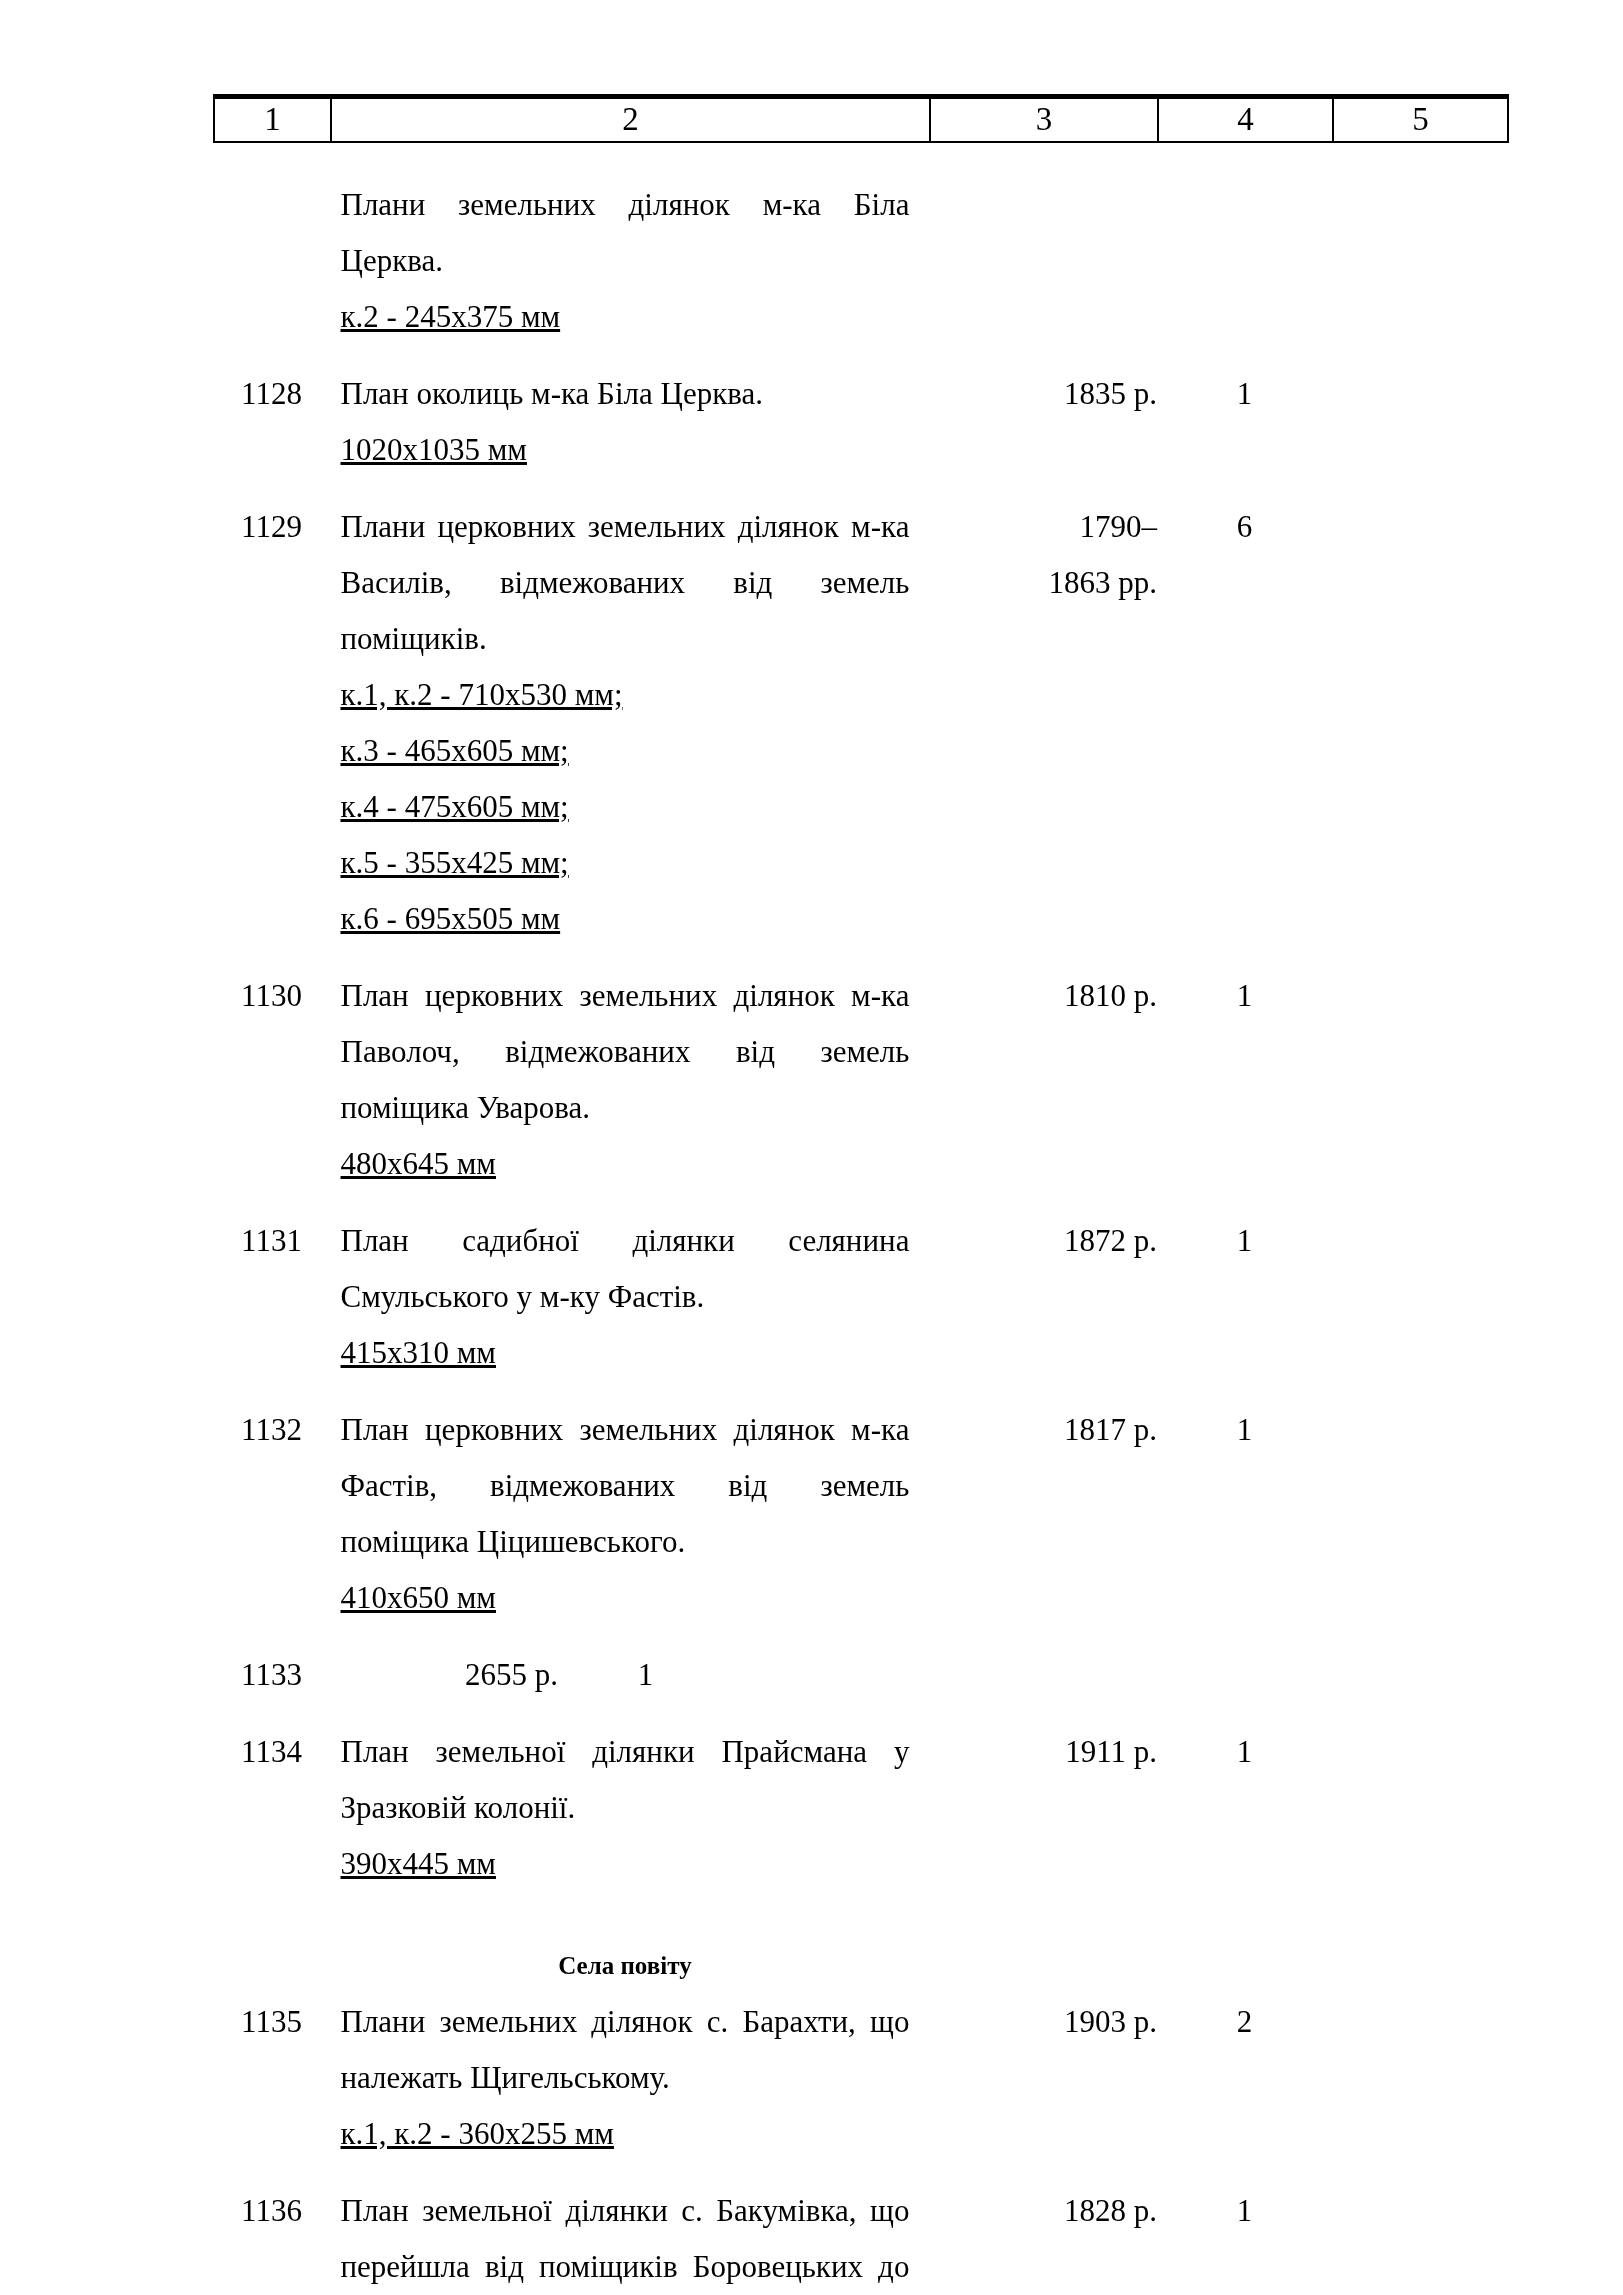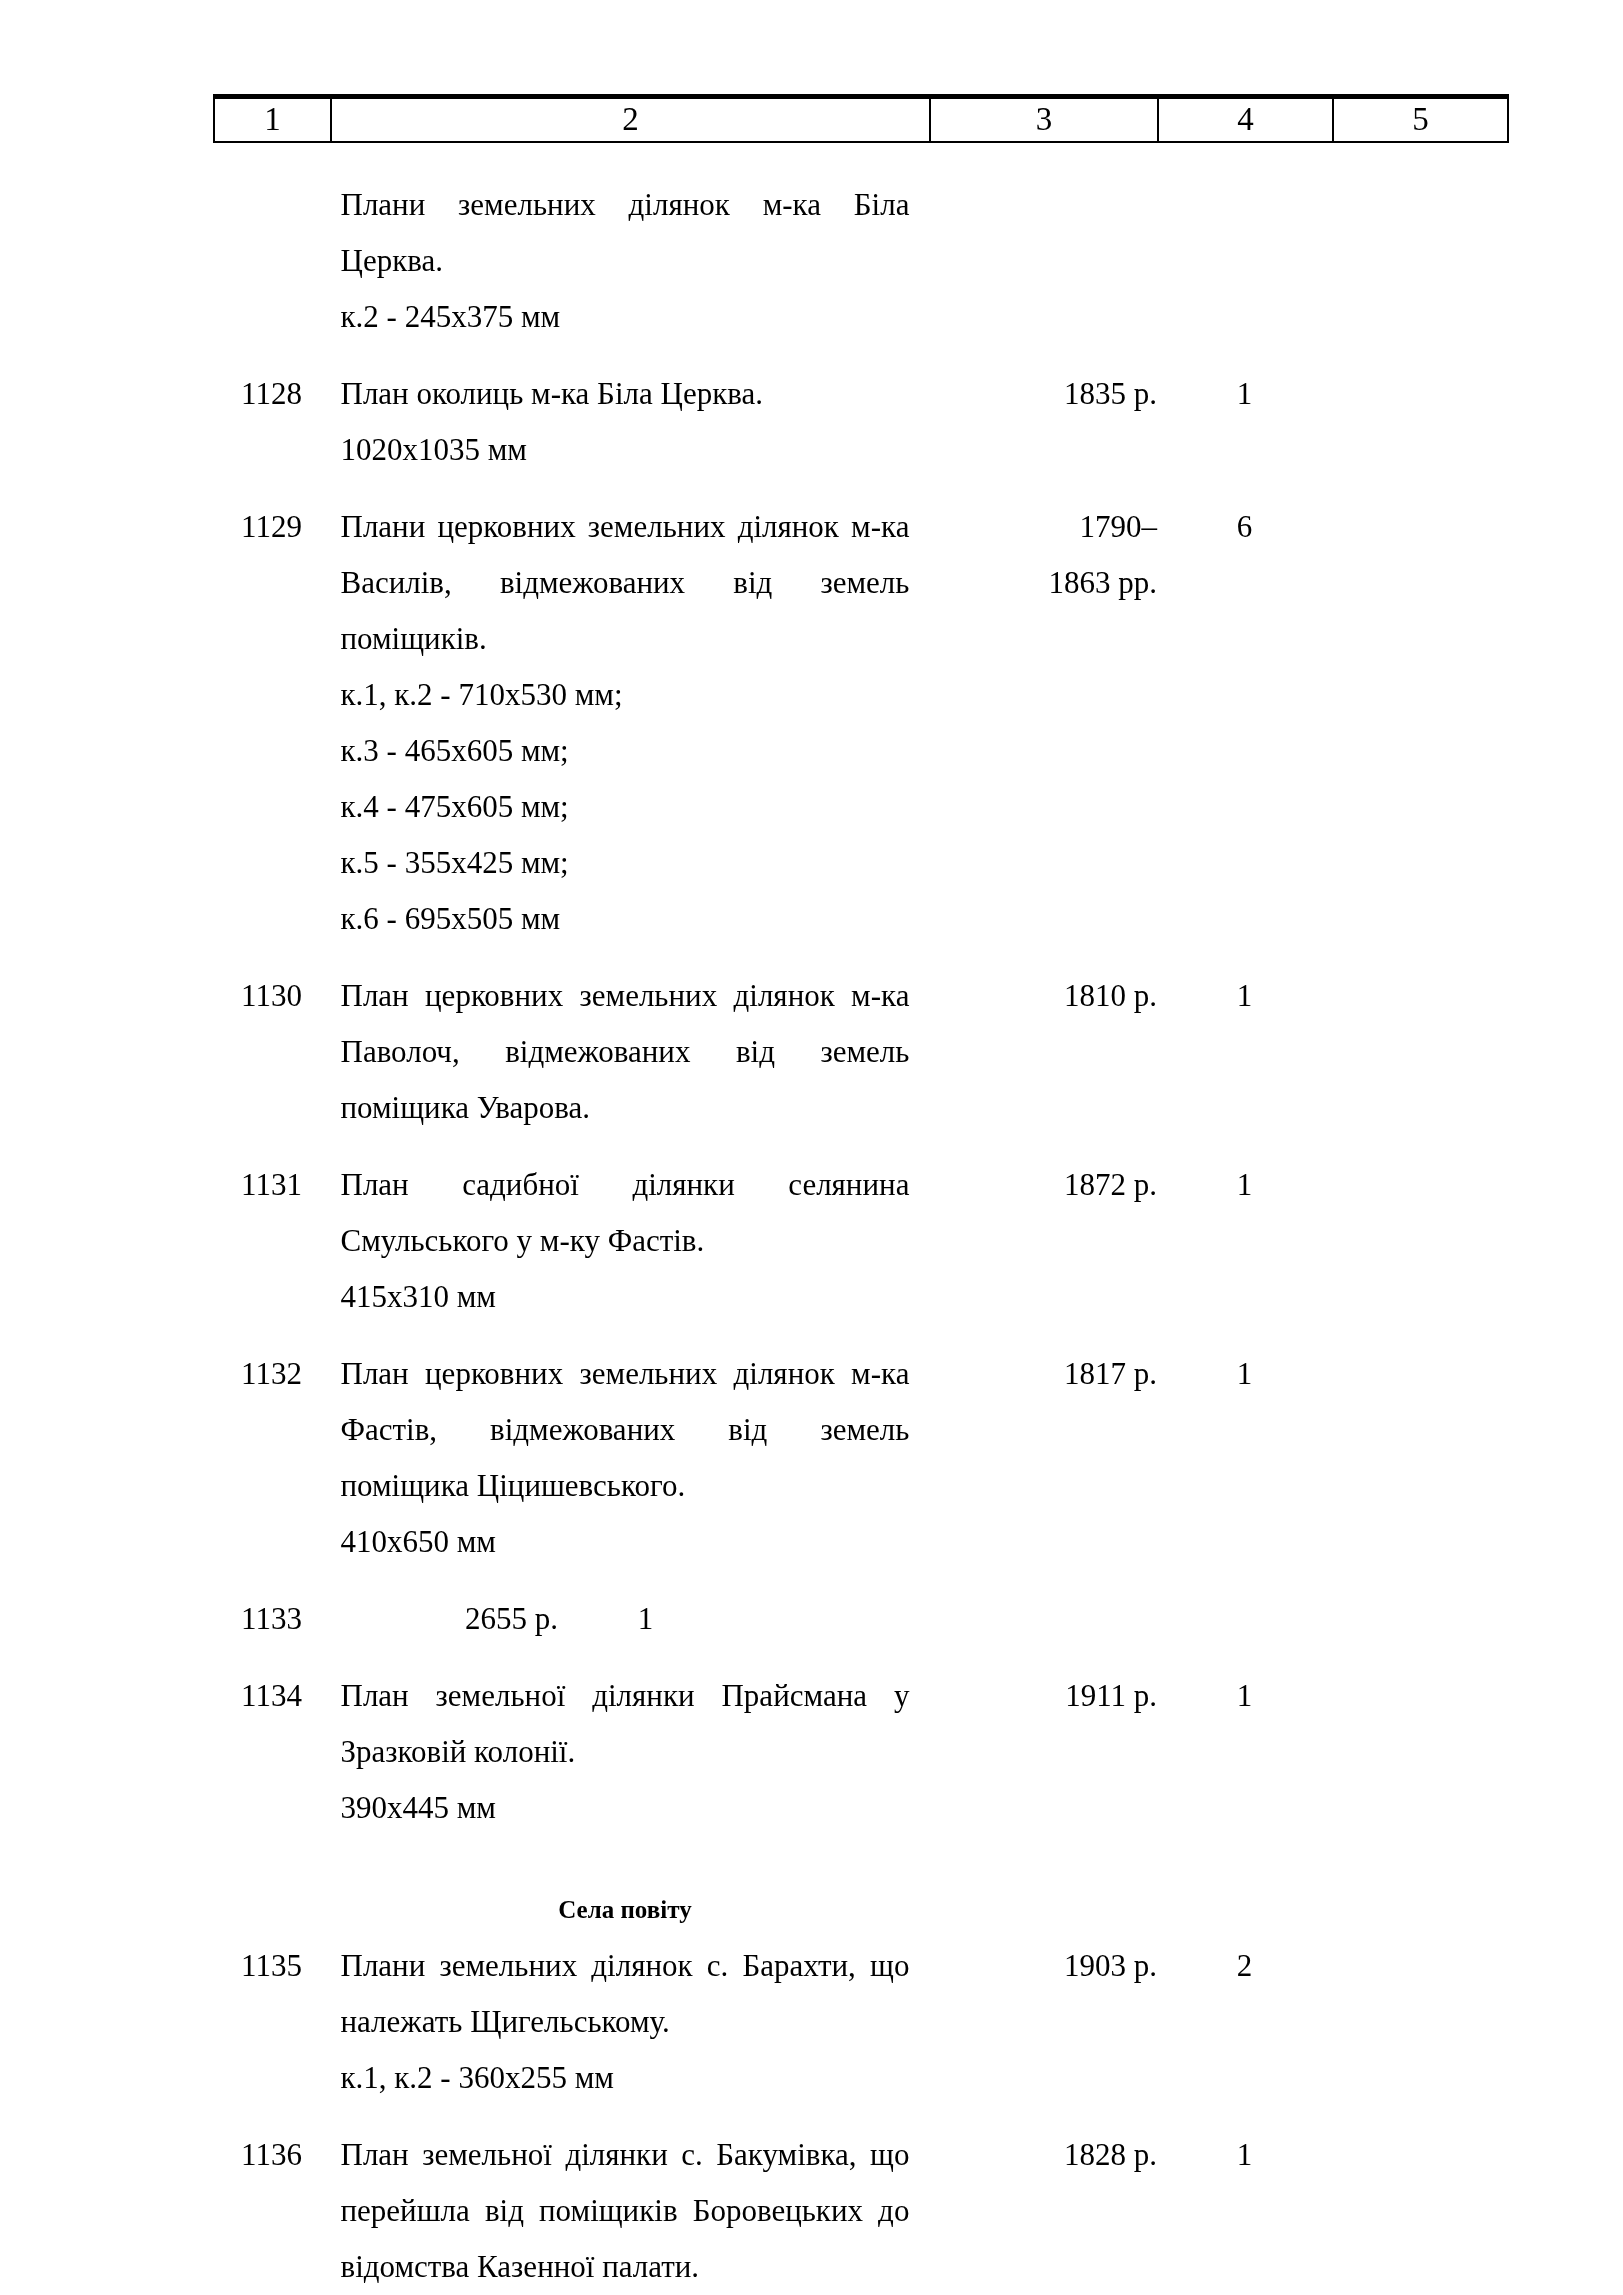--- a/index.html
+++ b/index.html
@@ -51,21 +51,21 @@
   }
   .row { display: flex; margin-bottom: 21px; }
   .row:last-child { margin-bottom: 17px; }
   .c { box-sizing: border-box; }
   .c1 { width: 117px; text-align: center; }
   .c2 { width: 599px; padding: 0 19.6px 0 10.5px; }
   .c3 { width: 228px; text-align: right; }
   .c4 { width: 175px; text-align: center; }
   .c5 { width: 175px; }
   .desc { text-align: justify; text-justify: inter-word; }
-  .size-line { text-align: left; }
+  .size-line { text-align: left; text-decoration: underline; }
 
   .heading-row { margin-top: 46px; margin-bottom: 0; }
   .section-heading {
     font-weight: bold;
     font-size: 25px;
     text-align: center;
   }
 </style>
 </head>
 <body>
@@ -120,20 +120,21 @@
           <div>1863 рр.</div>
         </div>
     <div class="c c4">6</div>
     <div class="c c5"></div>
   </div>
 
   <div class="row">
     <div class="c c1">1130</div>
     <div class="c c2">
       <div class="desc">План церковних земельних ділянок м-ка Паволоч, відмежованих від земель поміщика Уварова.</div>
+    <div class="size-line">480х645 мм</div>
         </div>
     <div class="c c3">
           <div>1810 р.</div>
         </div>
     <div class="c c4">1</div>
     <div class="c c5"></div>
   </div>
 
   <div class="row">
     <div class="c c1">1131</div>

